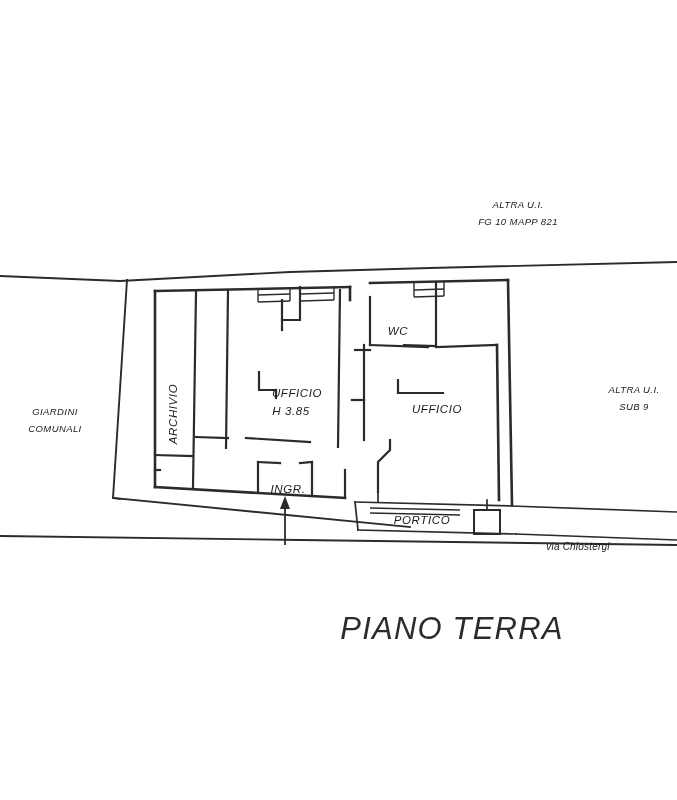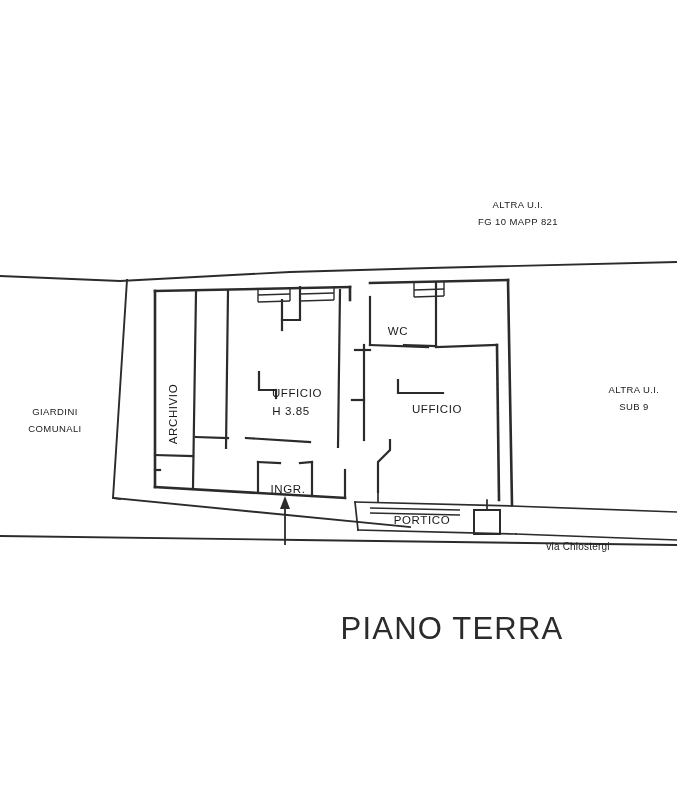--- a/index.html
+++ b/index.html
@@ -14,20 +14,21 @@
     font-family: "Liberation Sans", sans-serif;
     color: #1a1a1a;
     position: relative;
     overflow: hidden;
   }
   #plan-root {
     position: absolute;
     inset: 0;
     width: 677px;
     height: 800px;
+    font-style: italic;
   }
   svg#plan-svg {
     display: block;
     width: 677px;
     height: 800px;
   }
   .wall      { fill: none; stroke: #2b2b2b; stroke-width: 2.6; stroke-linejoin: miter; stroke-linecap: square; }
   .wall-thin { fill: none; stroke: #2b2b2b; stroke-width: 1.7; stroke-linejoin: miter; stroke-linecap: square; }
   .boundary  { fill: none; stroke: #2b2b2b; stroke-width: 1.9; stroke-linecap: square; }
   .partition { fill: none; stroke: #2b2b2b; stroke-width: 2.2; stroke-linejoin: miter; stroke-linecap: square; }

